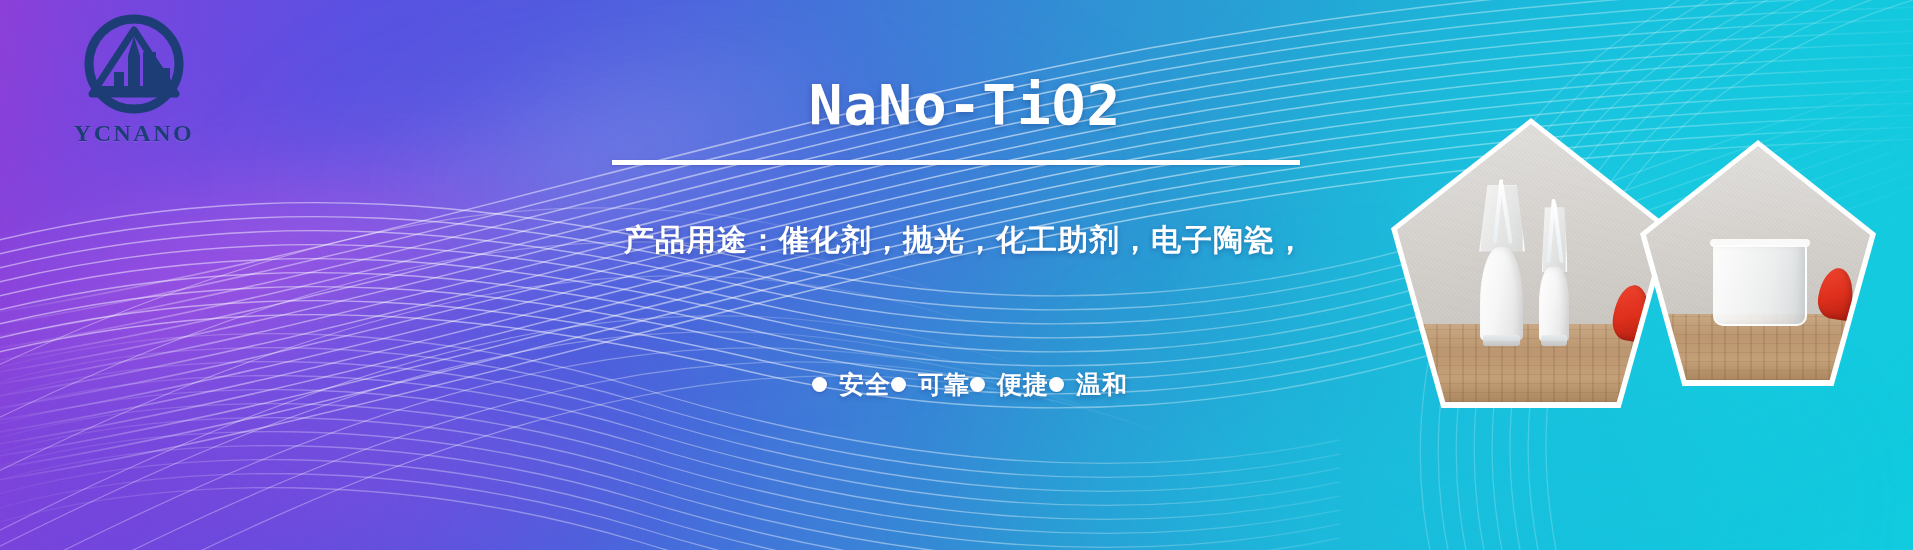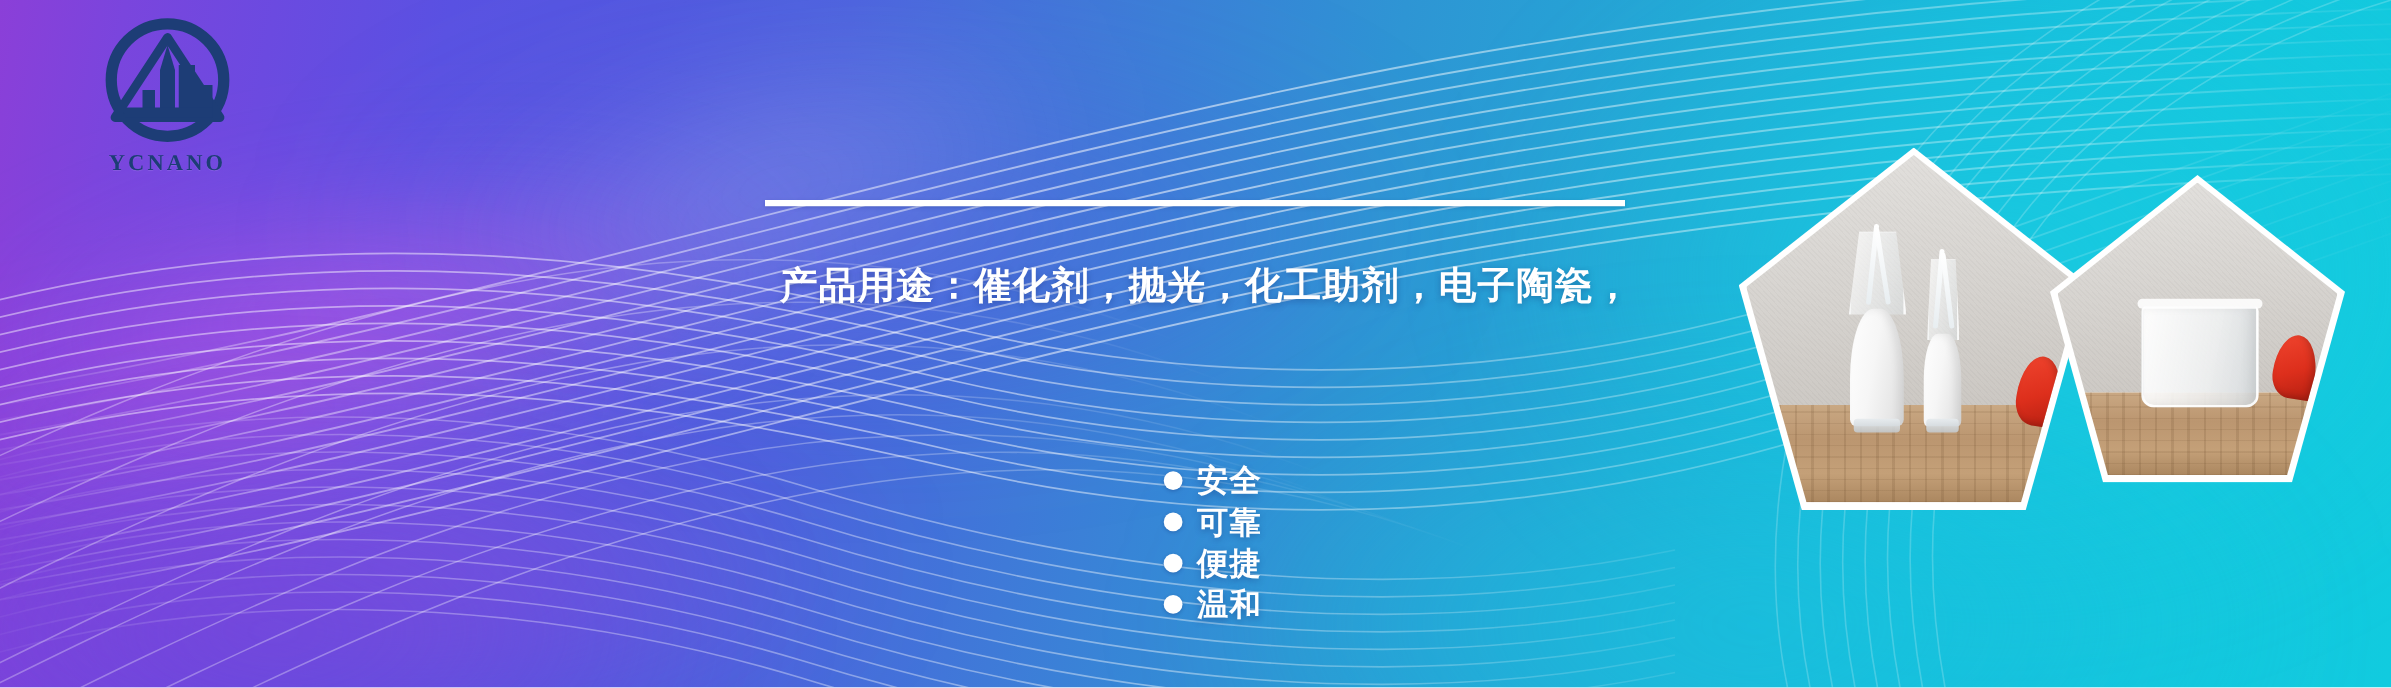--- a/index.html
+++ b/index.html
@@ -51,21 +51,21 @@
       background:radial-gradient(ellipse at center,rgba(120,62,214,.55),rgba(120,62,214,0) 72%);}
 
   
   #logo{position:absolute;left:44px;top:12px;width:180px;height:150px;}
   #logo svg{display:block;}
   #logo-word{
     position:absolute;left:0;top:108px;width:180px;
     text-align:center;
     color:#1d3d76;
     font-family:"Liberation Serif","DejaVu Serif",serif;
-    font-weight:700;font-size:18px;letter-spacing:2.5px;
+    font-weight:700;font-size:24px;letter-spacing:2.5px;
     text-shadow:0 1px 0 rgba(255,255,255,.10);
   }
 
   
   #content{position:absolute;left:430px;top:0;width:1070px;height:550px;}
 
   #title{
     position:absolute;left:0;top:72px;width:1070px;
     text-align:center;
     color:#ffffff;
@@ -88,27 +88,27 @@
     position:absolute;left:0;width:1070px;
     text-align:center;
     color:#ffffff;
     font-family:"DejaVu Sans","Liberation Sans",sans-serif;
     font-weight:700;
     font-size:30px;
     letter-spacing:1px;
     text-shadow:0 2px 5px rgba(20,40,110,.35);
     white-space:nowrap;
   }
-  #subline1{top:208px;}
+  #subline1{top:220px;}
   #subline2{top:260px;}
 
   #features{
     position:absolute;left:210px;top:368px;
     width:660px;
-    display:flex;justify-content:center;align-items:center;flex-direction:column;
+    display:flex;justify-content:center;align-items:center;
   }
   .feature{
     display:flex;align-items:center;gap:12px;
     color:#ffffff;
     font-family:"DejaVu Sans","Liberation Sans",sans-serif;
     font-weight:700;font-size:25px;letter-spacing:1px;
     text-shadow:0 2px 5px rgba(20,40,110,.35);
     white-space:nowrap;
   }
   .dot{
@@ -302,20 +302,21 @@
       <path d="M99 40 L112 40 L112 82 L99 82 Z" fill="#1d3d76"></path>
       <path d="M112 56 L126 56 L126 82 L112 82 Z" fill="#1d3d76"></path>
       <path d="M70 60 L80 60 L80 82 L70 82 Z" fill="#1d3d76"></path>
       <rect x="56" y="74" width="70" height="8" fill="#1d3d76"></rect>
     </svg>
     <div id="logo-word">YCNANO</div>
   </div>
 
   <div id="content">
 
+    <div id="title">NaNo-TiO2</div>
 
     <div id="rule"></div>
 
     <div class="subline" id="subline1">产品用途：催化剂，抛光，化工助剂，电子陶瓷，</div>
 
     <div id="features">
       <div class="feature">
         <span class="dot"></span>
         <span>安全</span>
       </div>

